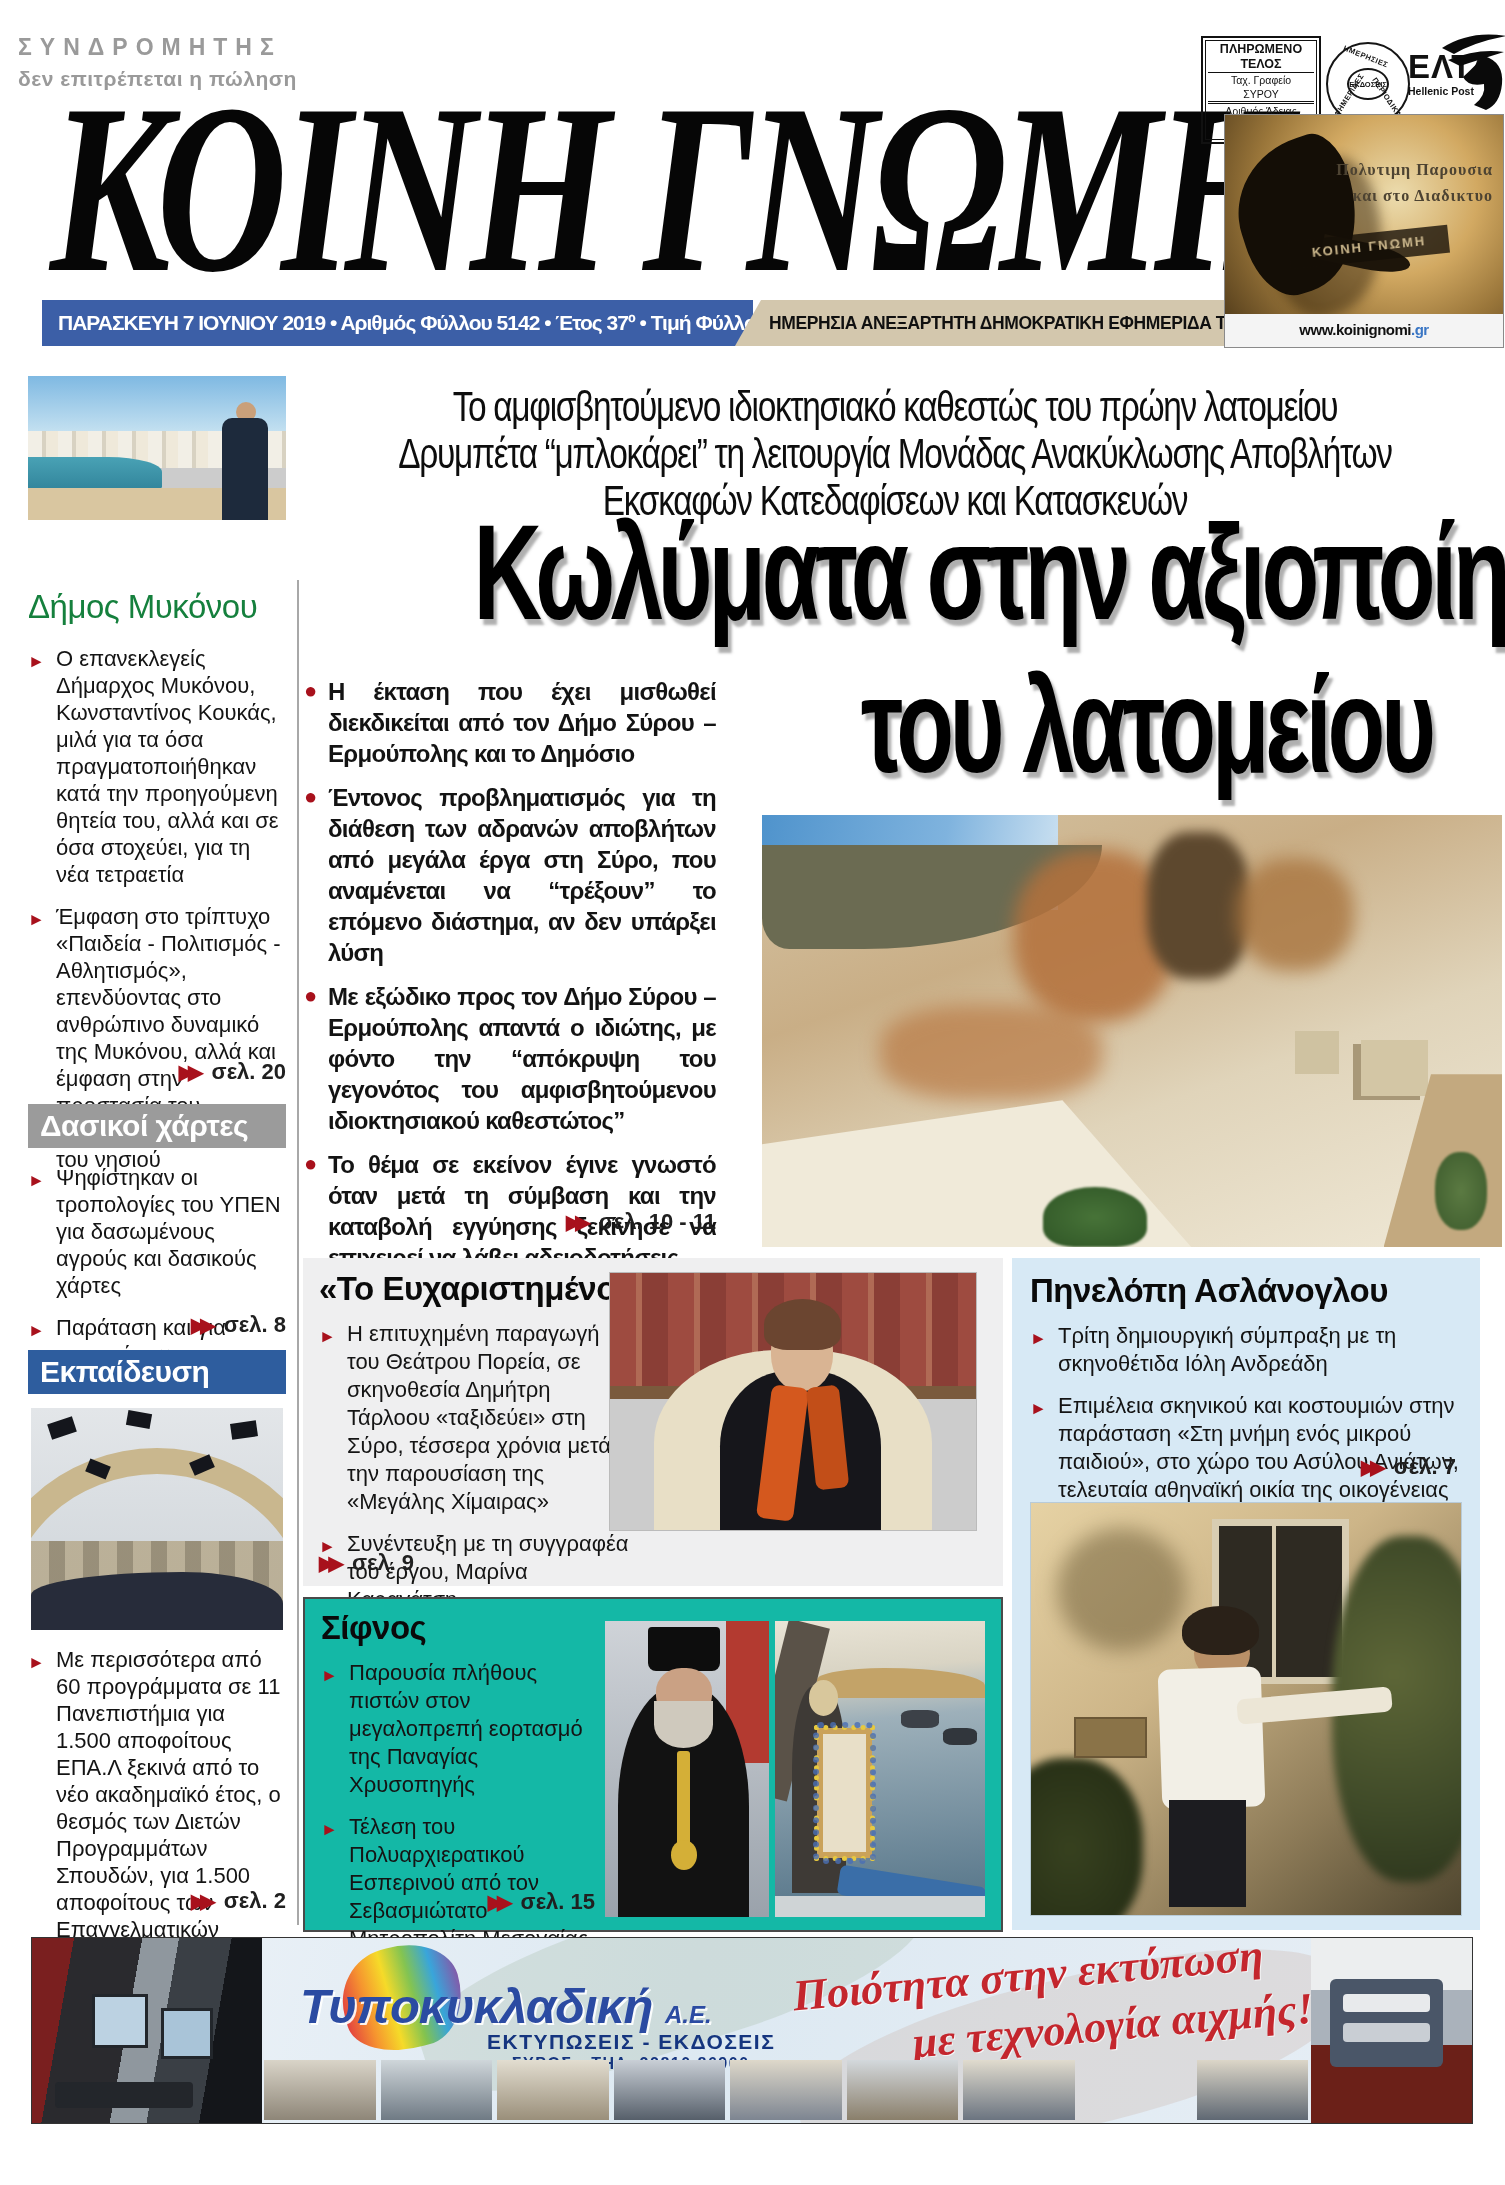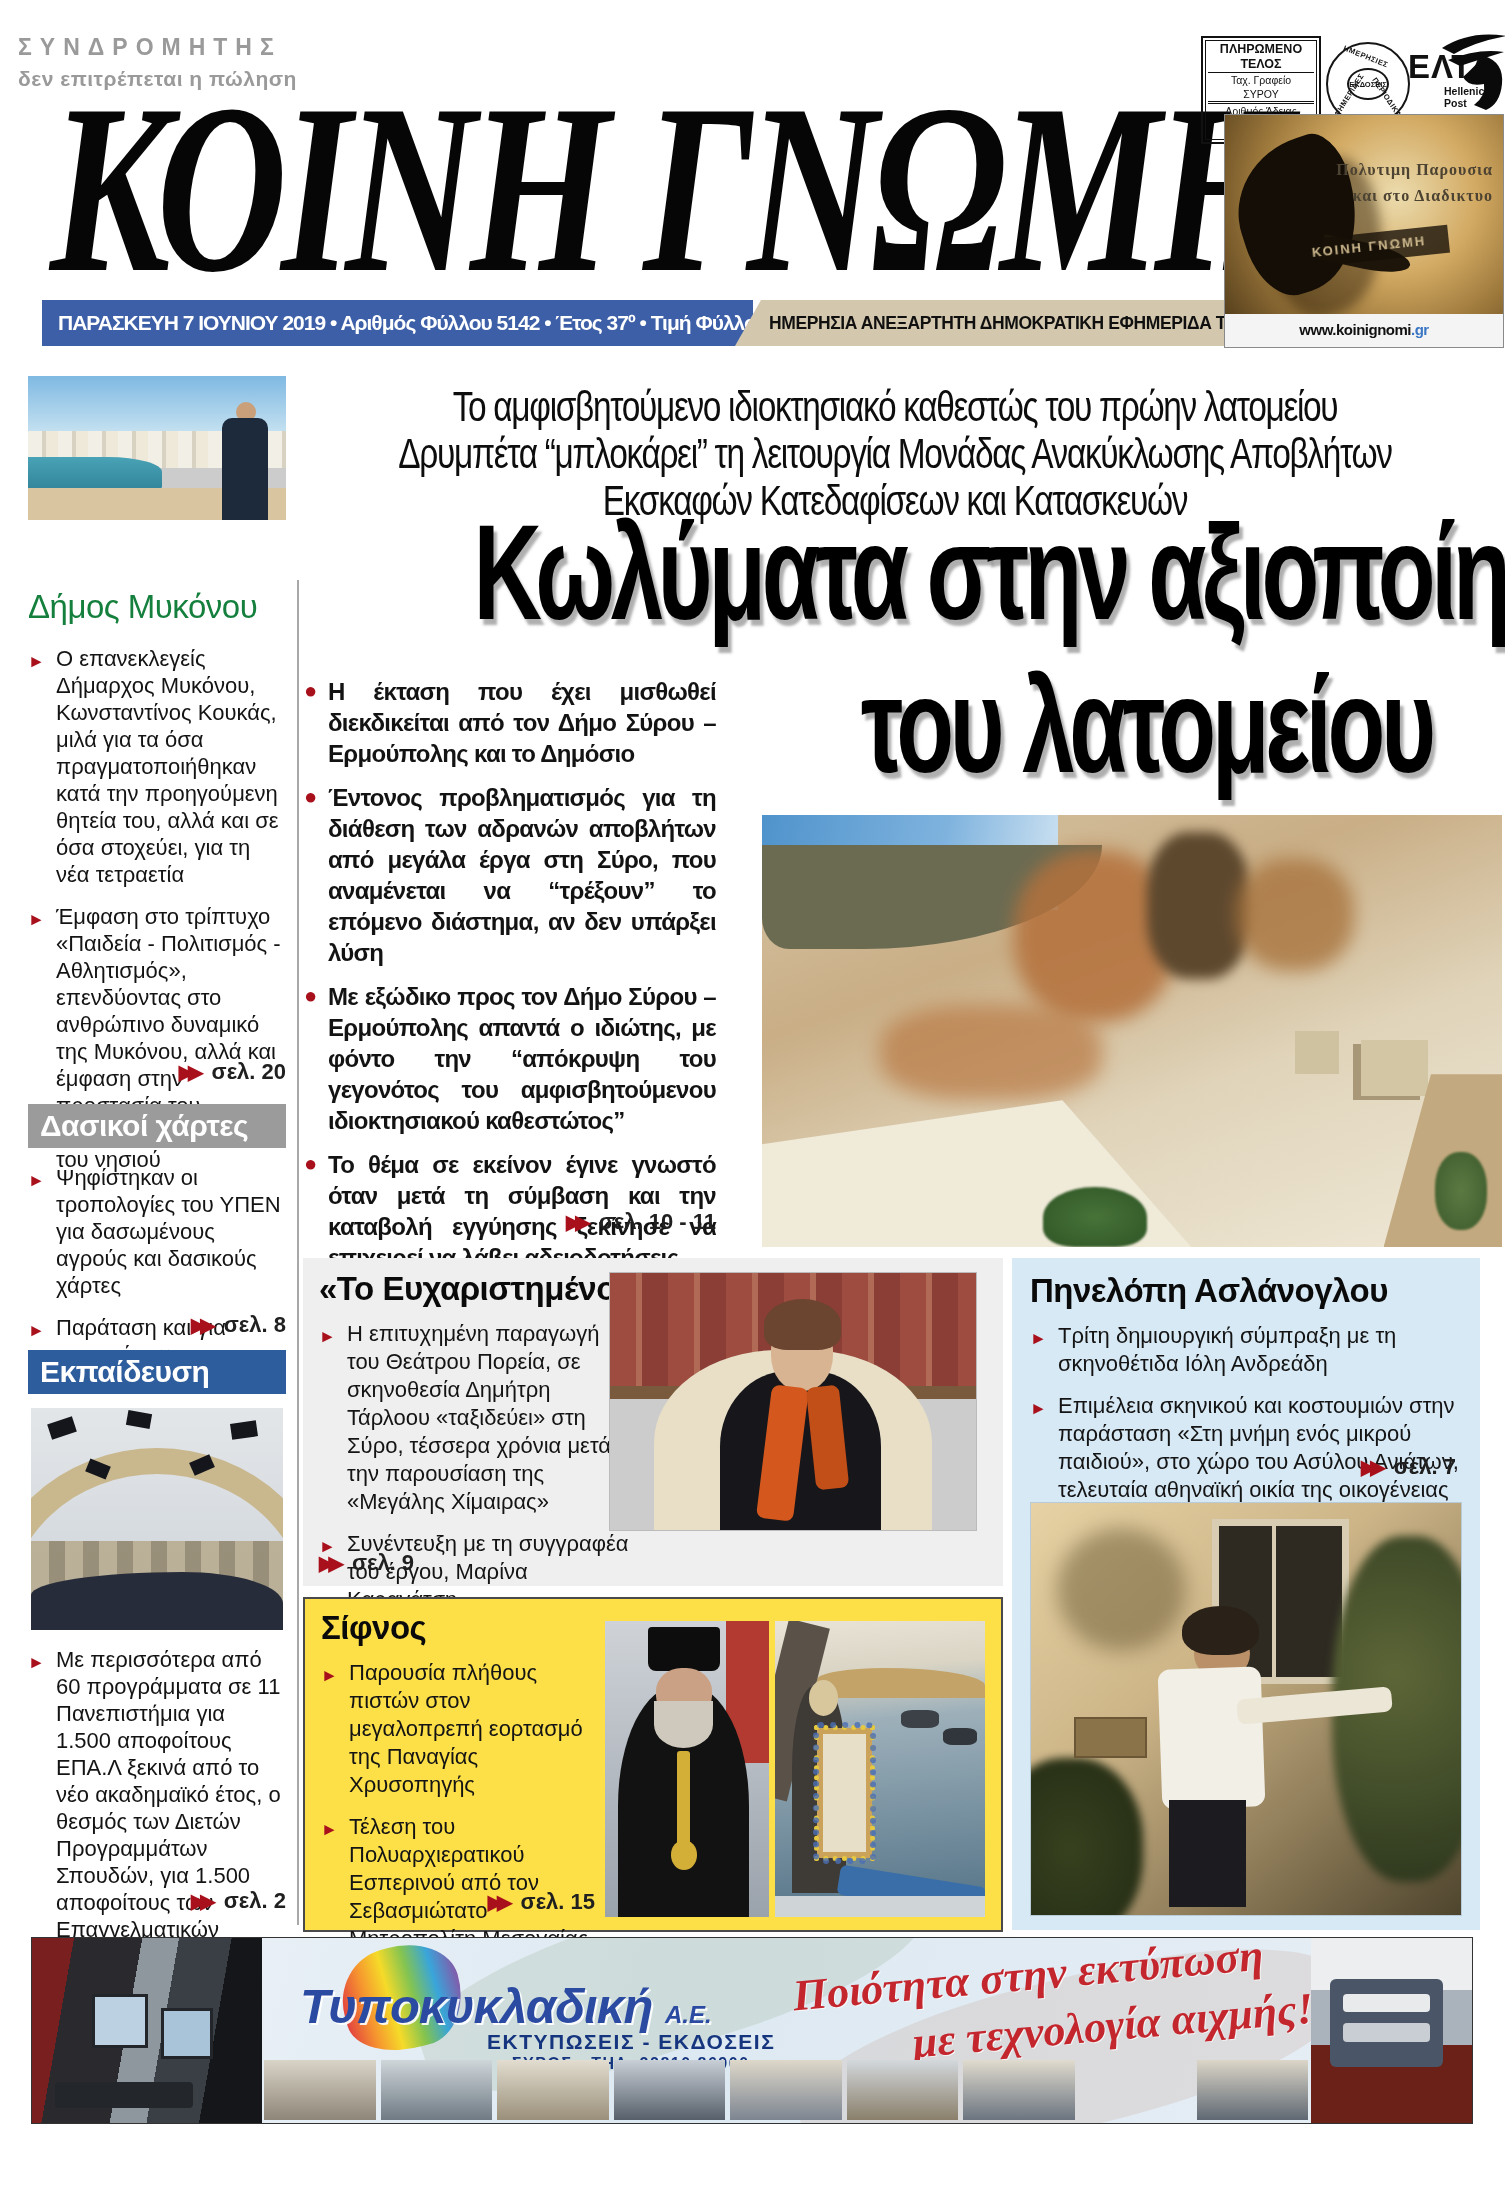--- a/index.html
+++ b/index.html
@@ -33,21 +33,21 @@
   #stamp{left:1326px;top:42px;width:80px;height:80px;border:2.5px solid #151515;border-radius:50%;}
   #stamp .inner{position:absolute;left:19px;top:24px;width:38px;height:28px;border:2px solid #151515;
      border-radius:50%;font-size:7.5px;font-weight:800;display:flex;align-items:center;justify-content:center;}
   #stamp .arc{position:absolute;font-size:7.5px;font-weight:800;letter-spacing:.5px;white-space:nowrap;}
   #stamp .a1{top:8px;left:14px;transform:rotate(22deg);}
   #stamp .a2{bottom:22px;left:-8px;transform:rotate(-58deg);}
   #stamp .a3{bottom:22px;right:-2px;transform:rotate(56deg);}
   
   #elta{left:1408px;top:50px;width:96px;}
   #elta .nm{font-weight:900;font-size:33px;letter-spacing:1px;line-height:1;}
-  #elta .sb{font-weight:700;font-size:10.5px;margin-top:2px;padding-left:36px;}
+  #elta .sb{font-weight:700;font-size:10.5px;margin-top:2px;}
   #eltahead{left:1440px;top:28px;}
   
   #promo{left:1224px;top:114px;width:280px;height:234px;border:1px solid #8a8a8a;box-sizing:border-box;}
   #promo .pic{position:relative;width:100%;height:200px;overflow:hidden;
      background:radial-gradient(circle at 62% 40%, #ecdcae 0%, #d2a962 38%, #9a763a 68%, #57401d 100%);}
   #promo .quill{position:absolute;left:14px;top:26px;width:120px;height:150px;background:#140e06;
      border-radius:75% 25% 65% 35%/55% 35% 75% 45%;transform:rotate(-18deg);
      box-shadow:18px 30px 12px rgba(40,26,8,.45);}
   #promo .nib{position:absolute;left:96px;top:128px;width:90px;height:26px;background:#1d150a;
      border-radius:0 60% 60% 0;transform:rotate(12deg);}
@@ -75,21 +75,21 @@
   #hl1{left:320px;top:505px;width:1180px;font-size:128px;line-height:1;transform:scale(.74,1.06);transform-origin:center top;}
   #hl2{left:770px;top:658px;width:700px;font-size:128px;line-height:1;transform:scale(.74,1.06);transform-origin:center top;}
   #leadbul{left:302px;top:676px;width:414px;}
   .ld-item{position:relative;padding-left:26px;margin-bottom:13px;font-size:24px;line-height:31px;
      font-weight:700;letter-spacing:-.7px;color:#131313;text-align:justify;}
   .ld-item .dot{position:absolute;left:2px;top:-1px;color:#a8111c;font-size:22px;}
   
   .box-h{font-weight:800;font-size:33px;letter-spacing:-.5px;color:#0a0a0a;}
   #theater{left:303px;top:1258px;width:700px;height:328px;background:#efeff0;box-sizing:border-box;padding:12px 16px;}
   #penelope{left:1012px;top:1258px;width:468px;height:672px;background:#d7e9f5;box-sizing:border-box;padding:14px 18px;}
-  #sifnos{left:303px;top:1597px;width:700px;height:335px;background:#fde047;border:2px solid #4a4a4a;box-sizing:border-box;padding:10px 16px;}
+  #sifnos{left:303px;top:1597px;width:700px;height:335px;background:#14b8a6;border:2px solid #4a4a4a;box-sizing:border-box;padding:10px 16px;}
   .bx-item{position:relative;padding-left:28px;margin-bottom:14px;font-size:22px;line-height:28px;color:#141414;}
   .bx-item .arr{position:absolute;left:0;top:3px;color:#a8111c;font-size:17px;}
   
   .ph{position:absolute;overflow:hidden;background:#ccc;}
   .ph div{position:absolute;}
   
   #ad{left:31px;top:1937px;width:1442px;height:187px;border:1px solid #333;box-sizing:border-box;
       background:linear-gradient(105deg,#eef3f8 0%,#dde9f2 45%,#e7eef5 100%);overflow:hidden;}
   #ad .deco1{position:absolute;left:380px;top:-30px;width:520px;height:140px;background:rgba(176,196,178,.35);
       transform:rotate(-18deg);border-radius:40%;}

